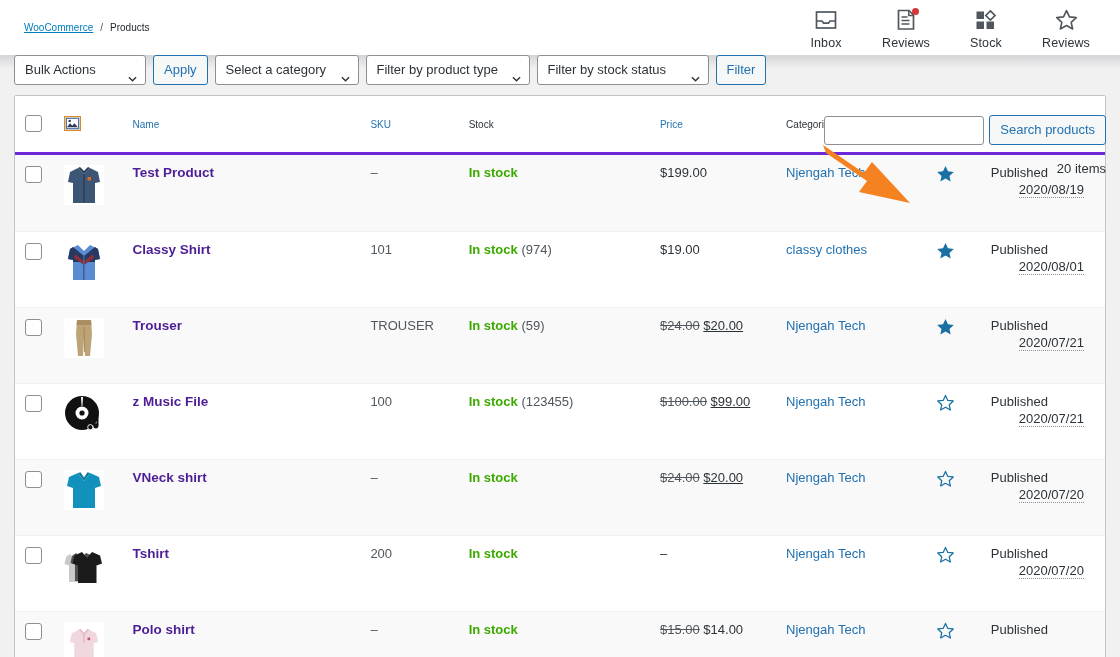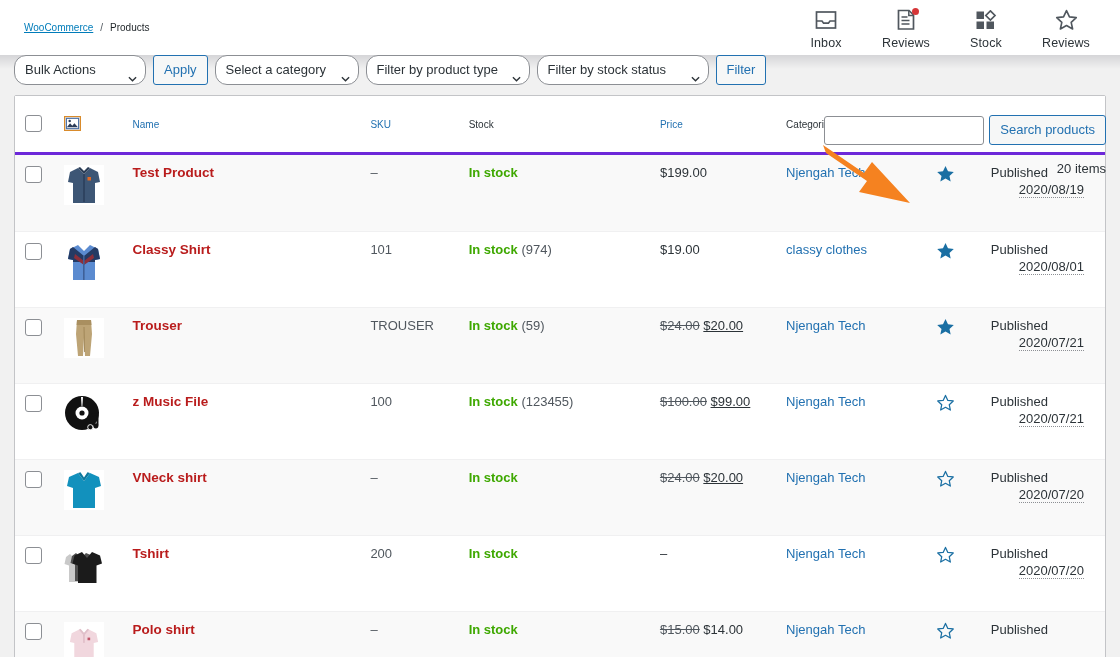--- a/index.html
+++ b/index.html
@@ -108,21 +108,21 @@
 
   .tablenav {
     display: flex; align-items: center; gap: 7px;
     padding-bottom: 10px;
     position: relative;
   }
   .select {
     position: relative;
     height: 30px;
     border: 1px solid #8c8f94;
-    border-radius: 12px;
+    border-radius: 3px;
     background: #fff;
     color: #2c3338;
     font-size: 13px;
     line-height: 28px;
     padding: 0 26px 0 10px;
     cursor: pointer;
     white-space: nowrap;
   }
   .select .chev {
     position: absolute; right: 8px; top: 50%;
@@ -190,21 +190,21 @@
 
   .thumb {
     width: 40px; height: 40px;
     background: #fff;
     display: flex; align-items: center; justify-content: center;
     overflow: hidden;
   }
   .thumb svg { display: block; }
 
   .pname {
-    color: #b91c1c;
+    color: #4c1d95;
     font-weight: bold;
     font-size: 13.5px;
     text-decoration: none;
     cursor: pointer;
   }
   .muted-dash { color: #50575e; }
   .instock { color: #3ea800; font-weight: bold; }
   .stockcount { color: #50575e; font-weight: normal; }
   .price-del { color: #50575e; text-decoration: line-through; }
   .price-ins { color: #2c3338; text-decoration: underline; }

